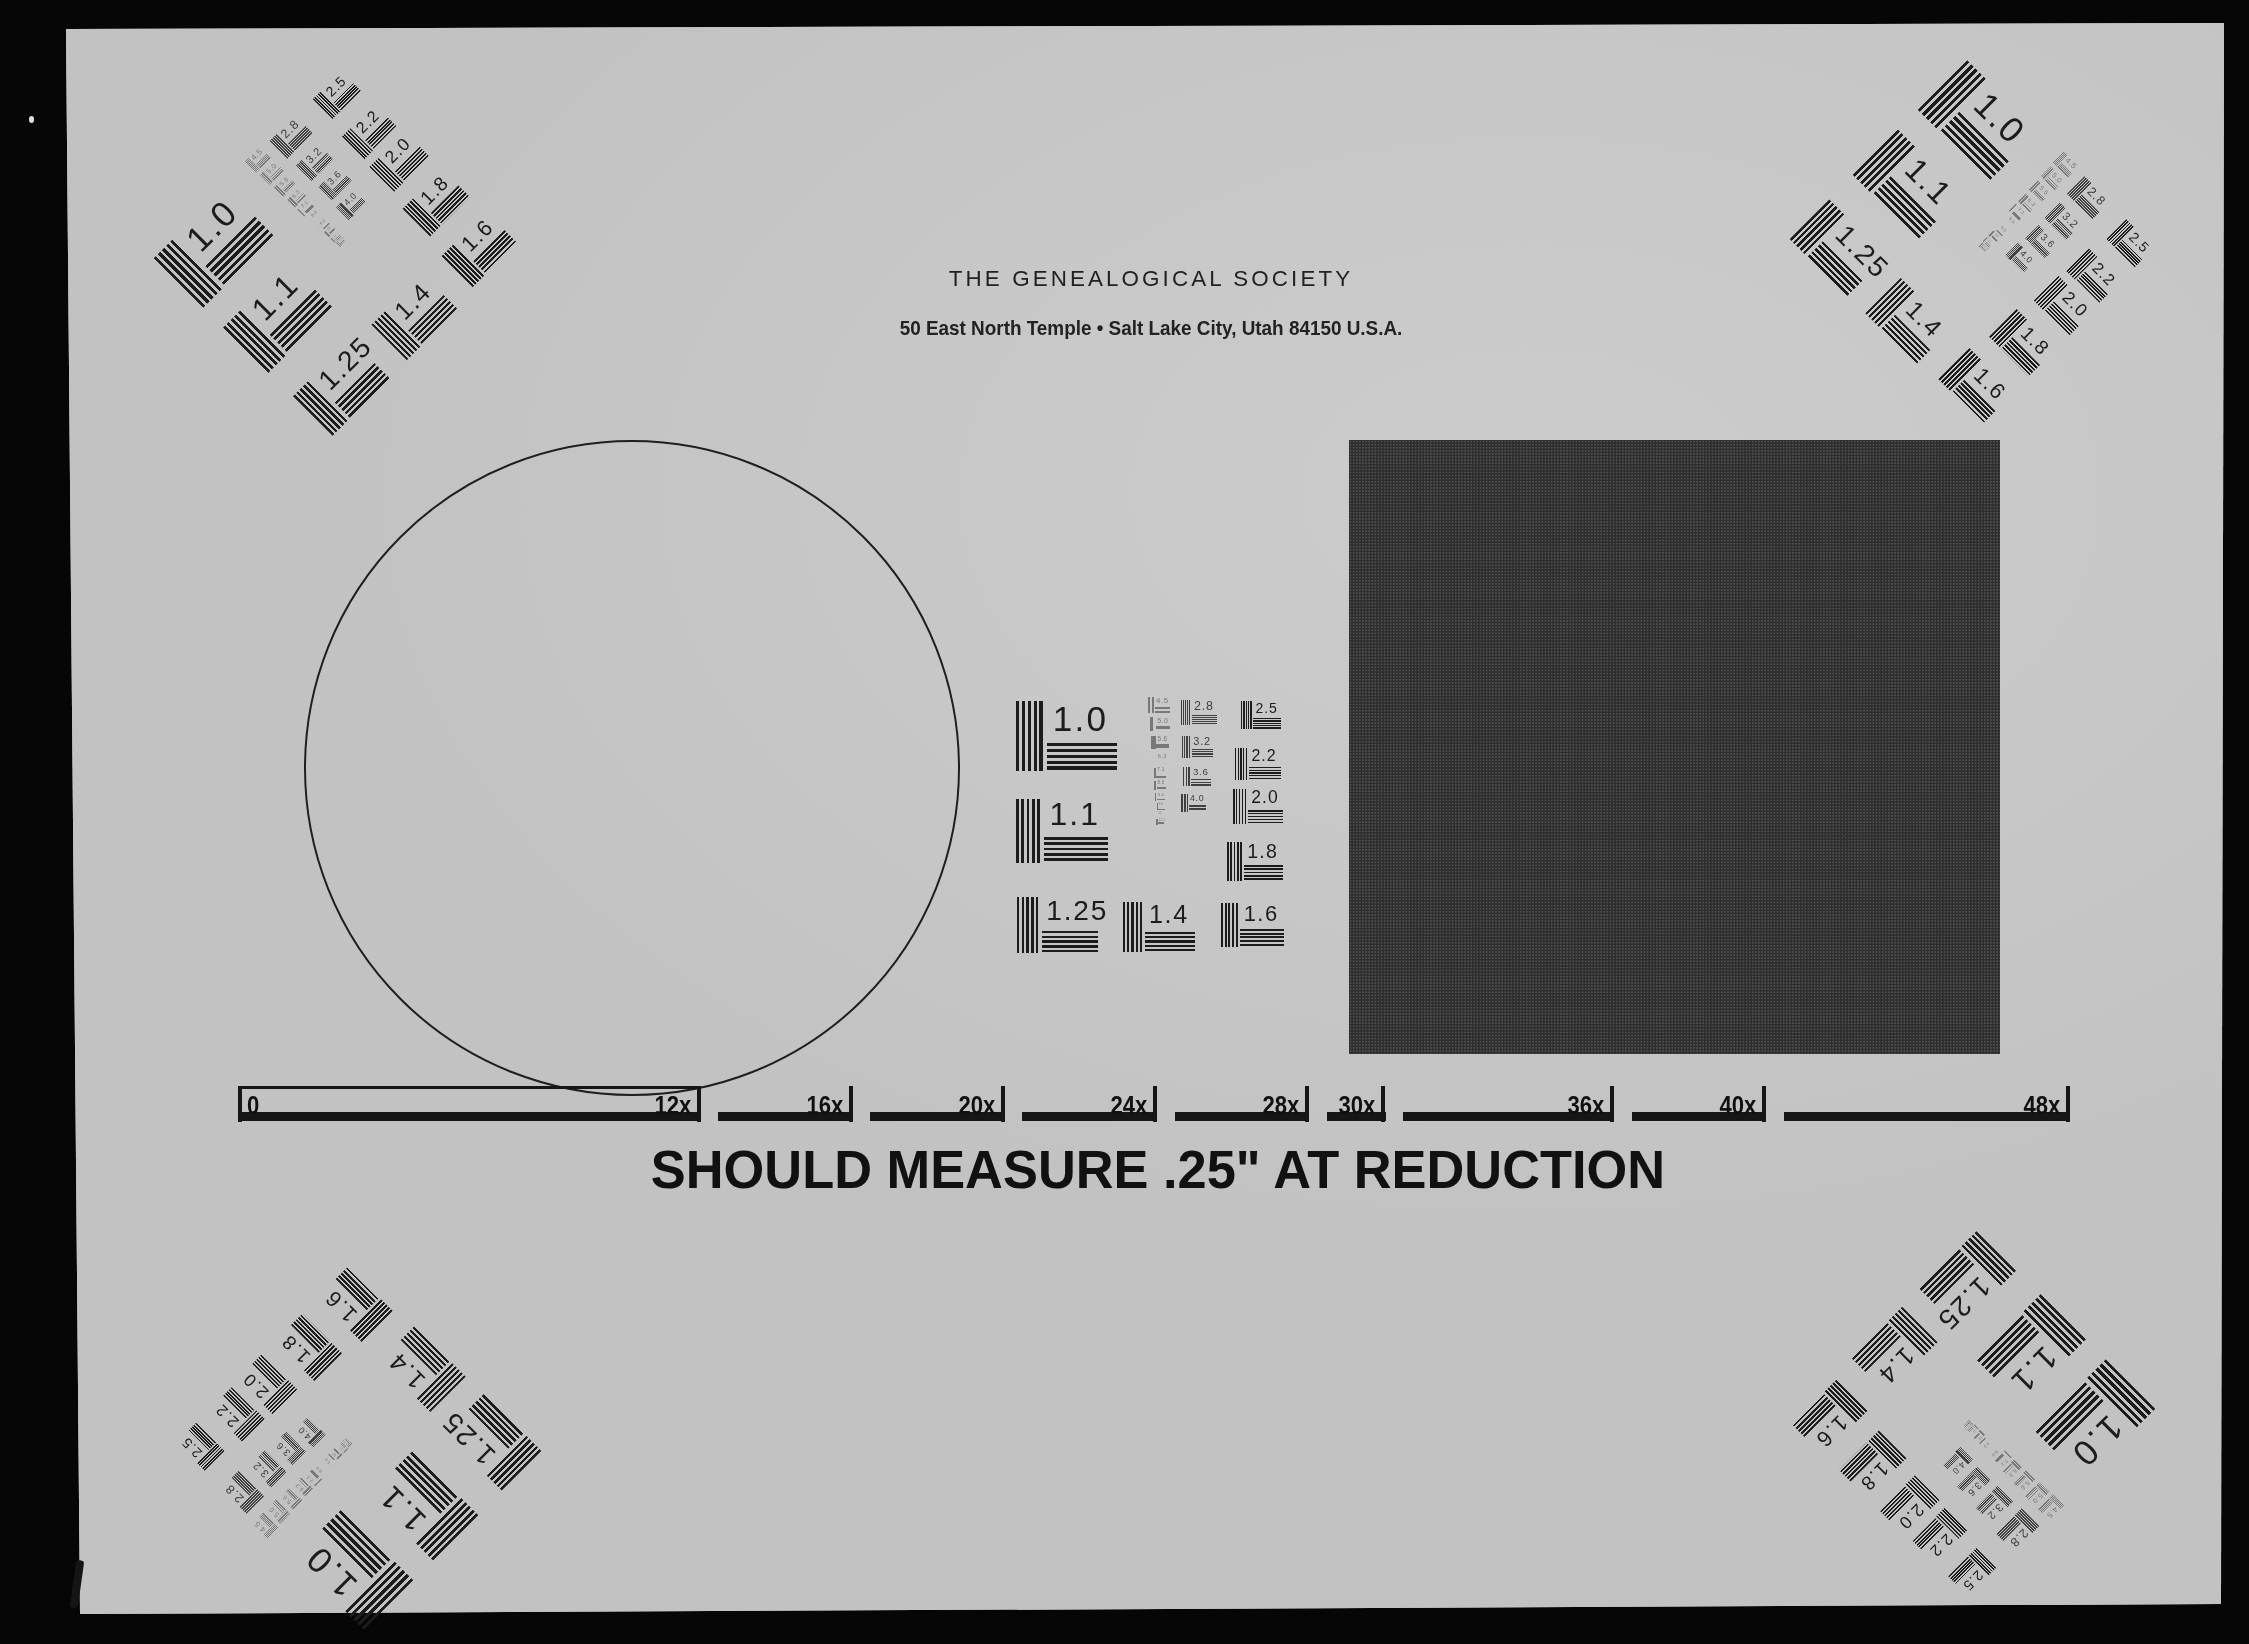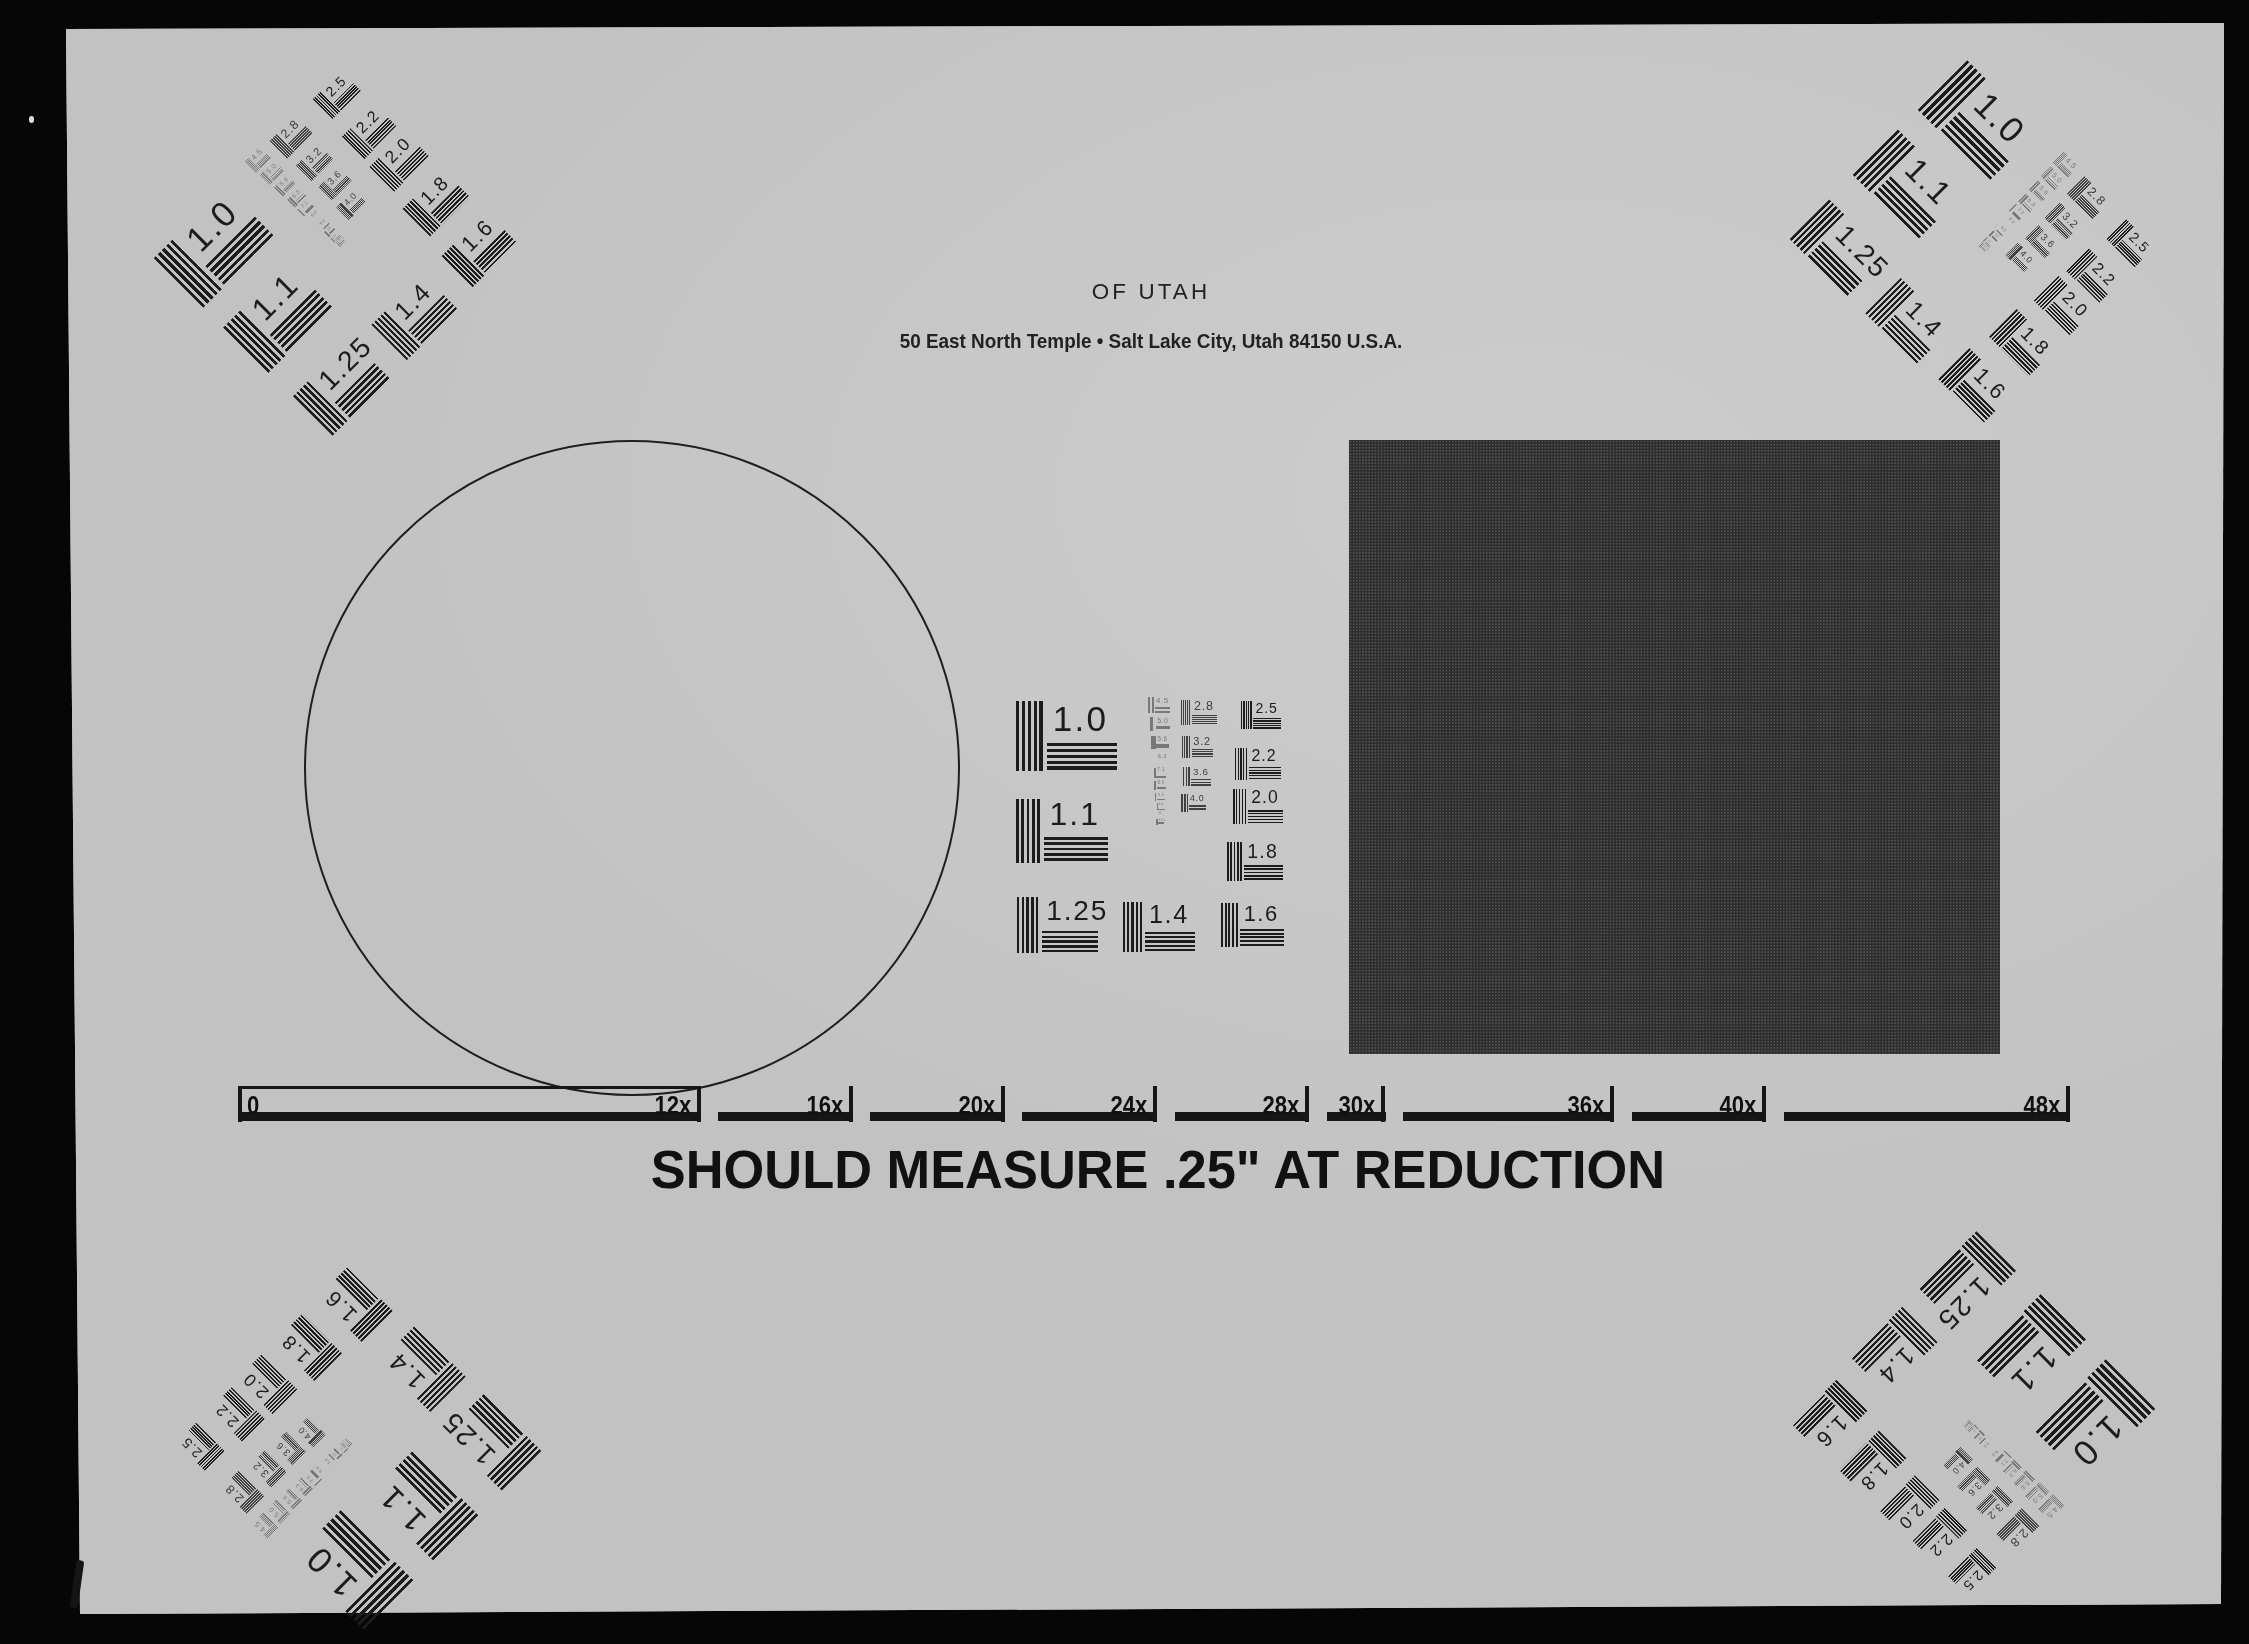--- a/index.html
+++ b/index.html
@@ -58,21 +58,21 @@
 </head>
 <body>
 
 <div id="canvas">
   <div class="sheet"></div>
 
   <div class="dust" style="left:29px;top:116px;width:5.4px;height:7px;background:#ddd;"></div>
   <div class="smudge" style="left:73px;top:1560px;width:7.7px;height:48px;"></div>
 
   <div class="header">
-    <div class="title2">OF UTAH</div>
+    <div class="title1">THE GENEALOGICAL SOCIETY</div>
     <div class="address">50 East North Temple • Salt Lake City, Utah 84150 U.S.A.</div>
   </div>
 
   <div class="circle" id="circle" style="left: 304px; top: 440px; width: 652px; height: 652px;"></div>
   <div class="darksq" id="darksq" style="left: 1349px; top: 440px; width: 651px; height: 614px;"></div>
 
   <div id="charts">
       <div class="chart" style="left: 1011px; top: 695px; transform: rotate(0deg);">
         <div class="pat" style="left: 5.4px; top: 6.2px; --s: 3.9; --c: #1c1c1c;">
           <div class="vb"></div>

